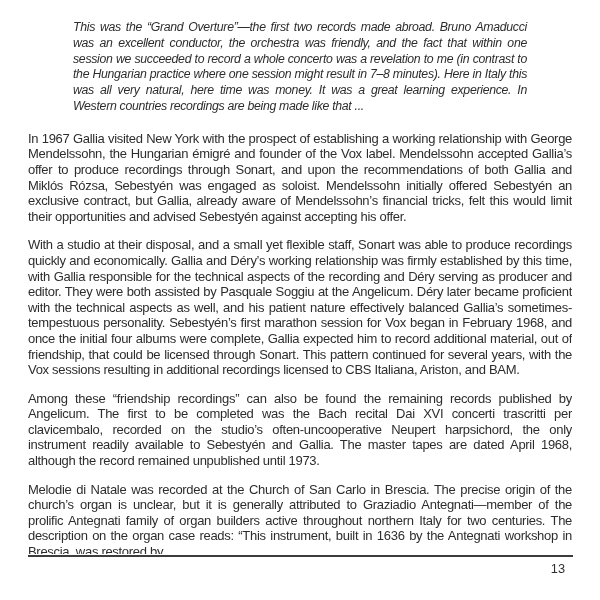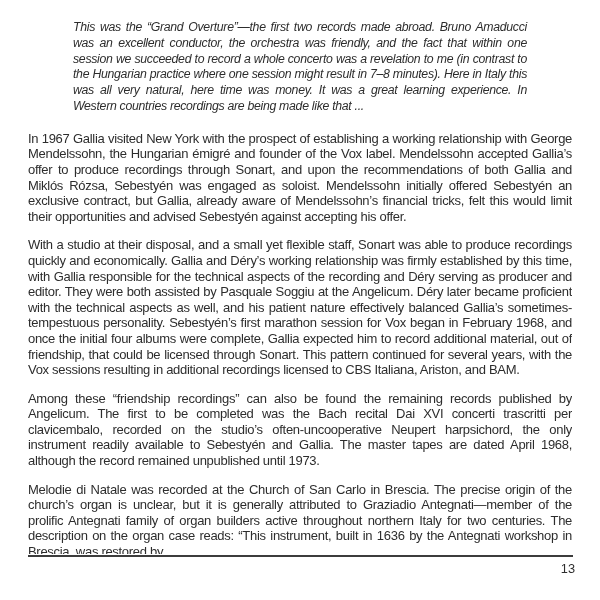--- a/index.html
+++ b/index.html
@@ -45,21 +45,21 @@
     position: absolute;
     left: 28px;
     right: 27px;
     top: 555px;
     border-top: 2px solid var(--rule-color, #3c3c3c);
     height: 0;
   }
   .page-number {
     position: absolute;
     top: 561px;
-    right: 25px;
+    right: 35px;
     font-size: 12.8px;
     line-height: 15px;
     color: var(--text-color, #2d2d2d);
   }
 </style>
 </head>
 <body>
 
 <div class="page">
   <div class="content">

